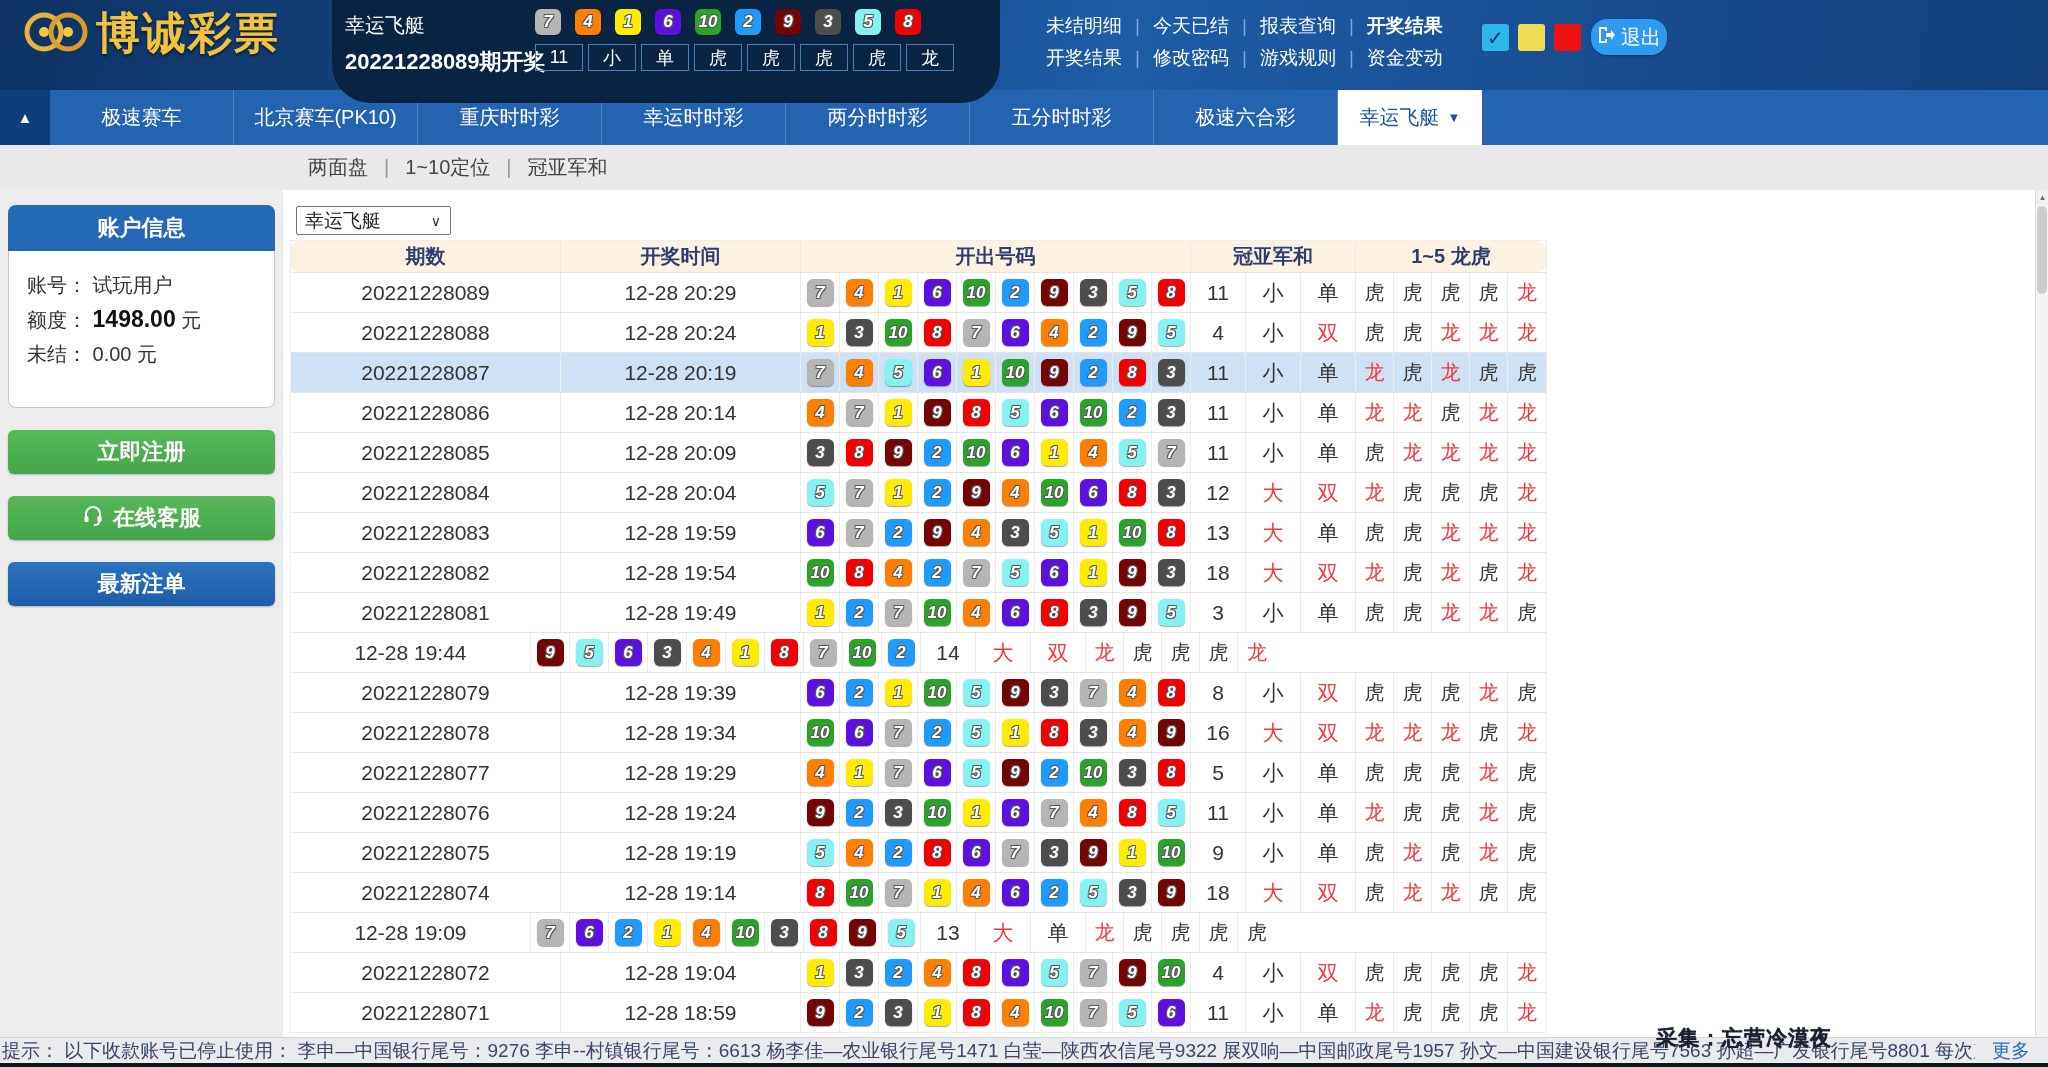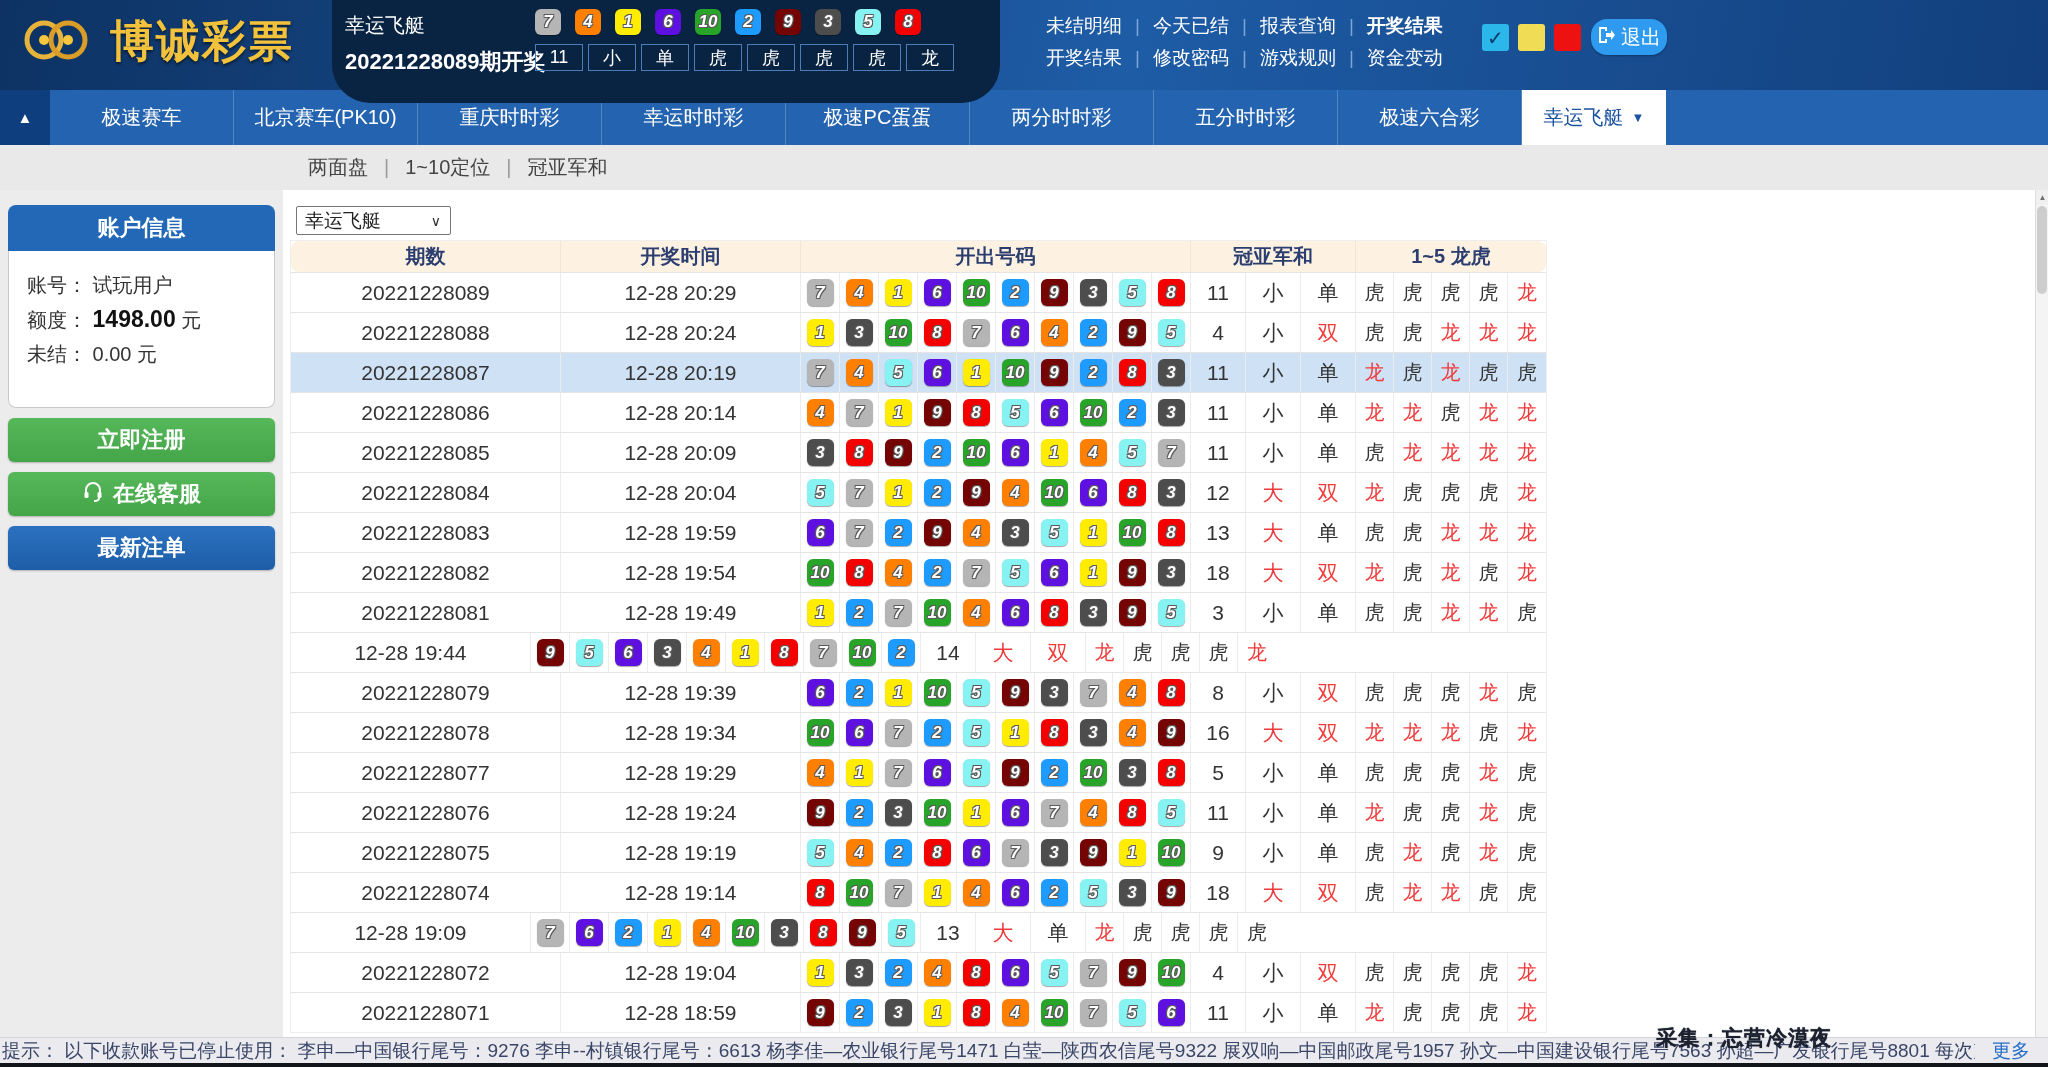--- a/index.html
+++ b/index.html
@@ -4,21 +4,21 @@
 <style>
   * { margin:0; padding:0; box-sizing:border-box; }
   html,body { width:2048px; height:1067px; overflow:hidden; }
   body { position:relative; background:#ececec; font-family:"Liberation Sans","DejaVu Sans",sans-serif; }
 
   
   .header { position:absolute; left:0; top:0; width:2048px; height:90px;
     background:linear-gradient(100deg,#0d3263 0%,#1e5ca6 55%,#123f7c 100%); z-index:3; }
   .well { position:absolute; left:332px; top:0; width:668px; height:103px;
     background:#092443; border-radius:0 0 38px 38px; }
-  .brand { position:absolute; left:22px; top:12px; display:flex; align-items:center; gap:16px;justify-content:center; }
+  .brand { position:absolute; left:22px; top:4px; display:flex; align-items:center; gap:2px;justify-content:center; }
   .brand-name { font-size:44px; font-weight:bold; color:#f2c23c; letter-spacing:2px;
     text-shadow:0 2px 3px rgba(0,0,0,.55); }
   .draw-info { position:absolute; left:345px; top:12px; color:#fff; }
   .draw-info .g { font-size:20px; }
   .draw-info .d { font-size:22px; font-weight:600; margin-top:8px; }
   .balls-row { position:absolute; left:535px; top:9px; display:flex; gap:14px; }
   .res-row { position:absolute; left:535px; top:44px; display:flex; gap:5px; }
   .hbox { width:48px; height:27px; border:1px solid #4d7db8; color:#fff; font-size:18px;
     display:flex; align-items:center; justify-content:center; }
   .menu { position:absolute; left:1046px; top:10px; width:480px; color:#fff; font-size:19px; }
@@ -52,21 +52,21 @@
   .subnav .sep { color:#9a9a9a; margin:0 16px; }
 
   
   .sidebar { position:absolute; left:8px; top:205px; width:267px; z-index:1; }
   .acct-header { height:46px; background:#2268b6; border-radius:8px 8px 0 0; color:#fff;
     font-size:22px; font-weight:bold; display:flex; align-items:center; justify-content:center; }
   .acct-body { background:#fff; border:1px solid #c9c9c9; border-top:none;
     border-radius:0 0 8px 8px; padding:14px 18px 32px; }
   .acct-line { font-size:20px; color:#333; margin:7px 0; }
   .acct-line b { font-size:23px; color:#111; }
-  .sbtn { margin-top:10px; height:44px; border-radius:6px; color:#fff; font-size:22px;
+  .sbtn { margin-top:22px; height:44px; border-radius:6px; color:#fff; font-size:22px;
     font-weight:bold; display:flex; align-items:center; justify-content:center; gap:9px;
     cursor:pointer; box-shadow:0 1px 2px rgba(0,0,0,.25); }
   .sbtn.green { background:linear-gradient(#55b859,#45a549); }
   .sbtn.blue  { background:linear-gradient(#2b72c0,#1e5da8); }
 
   
   .panel { position:absolute; left:283px; top:190px; width:1752px; height:847px; background:#fff; }
   .game-select { position:absolute; left:13px; top:16px; width:155px; height:29px;
     border:1px solid #767676; border-radius:2px; background:#fff; font-size:19px; color:#222;
     display:flex; align-items:center; padding-left:8px; cursor:pointer; }
@@ -199,21 +199,20 @@
 
 <div class="nav">
   <div class="nav-toggle">
     <span>▲</span>
   </div>
 
 <div class="tab">极速赛车</div>
     <div class="tab">北京赛车(PK10)</div>
     <div class="tab">重庆时时彩</div>
     <div class="tab">幸运时时彩</div>
-    <div class="tab">极速PC蛋蛋</div>
     <div class="tab">两分时时彩</div>
     <div class="tab">五分时时彩</div>
     <div class="tab">极速六合彩</div>
     <div class="tab active">幸运飞艇<span class="caret">▼</span></div>
   </div>
 
 <div class="subnav">
     <span class="si">两面盘</span>
     <span class="sep">|</span>
     <span class="si">1~10定位</span>

